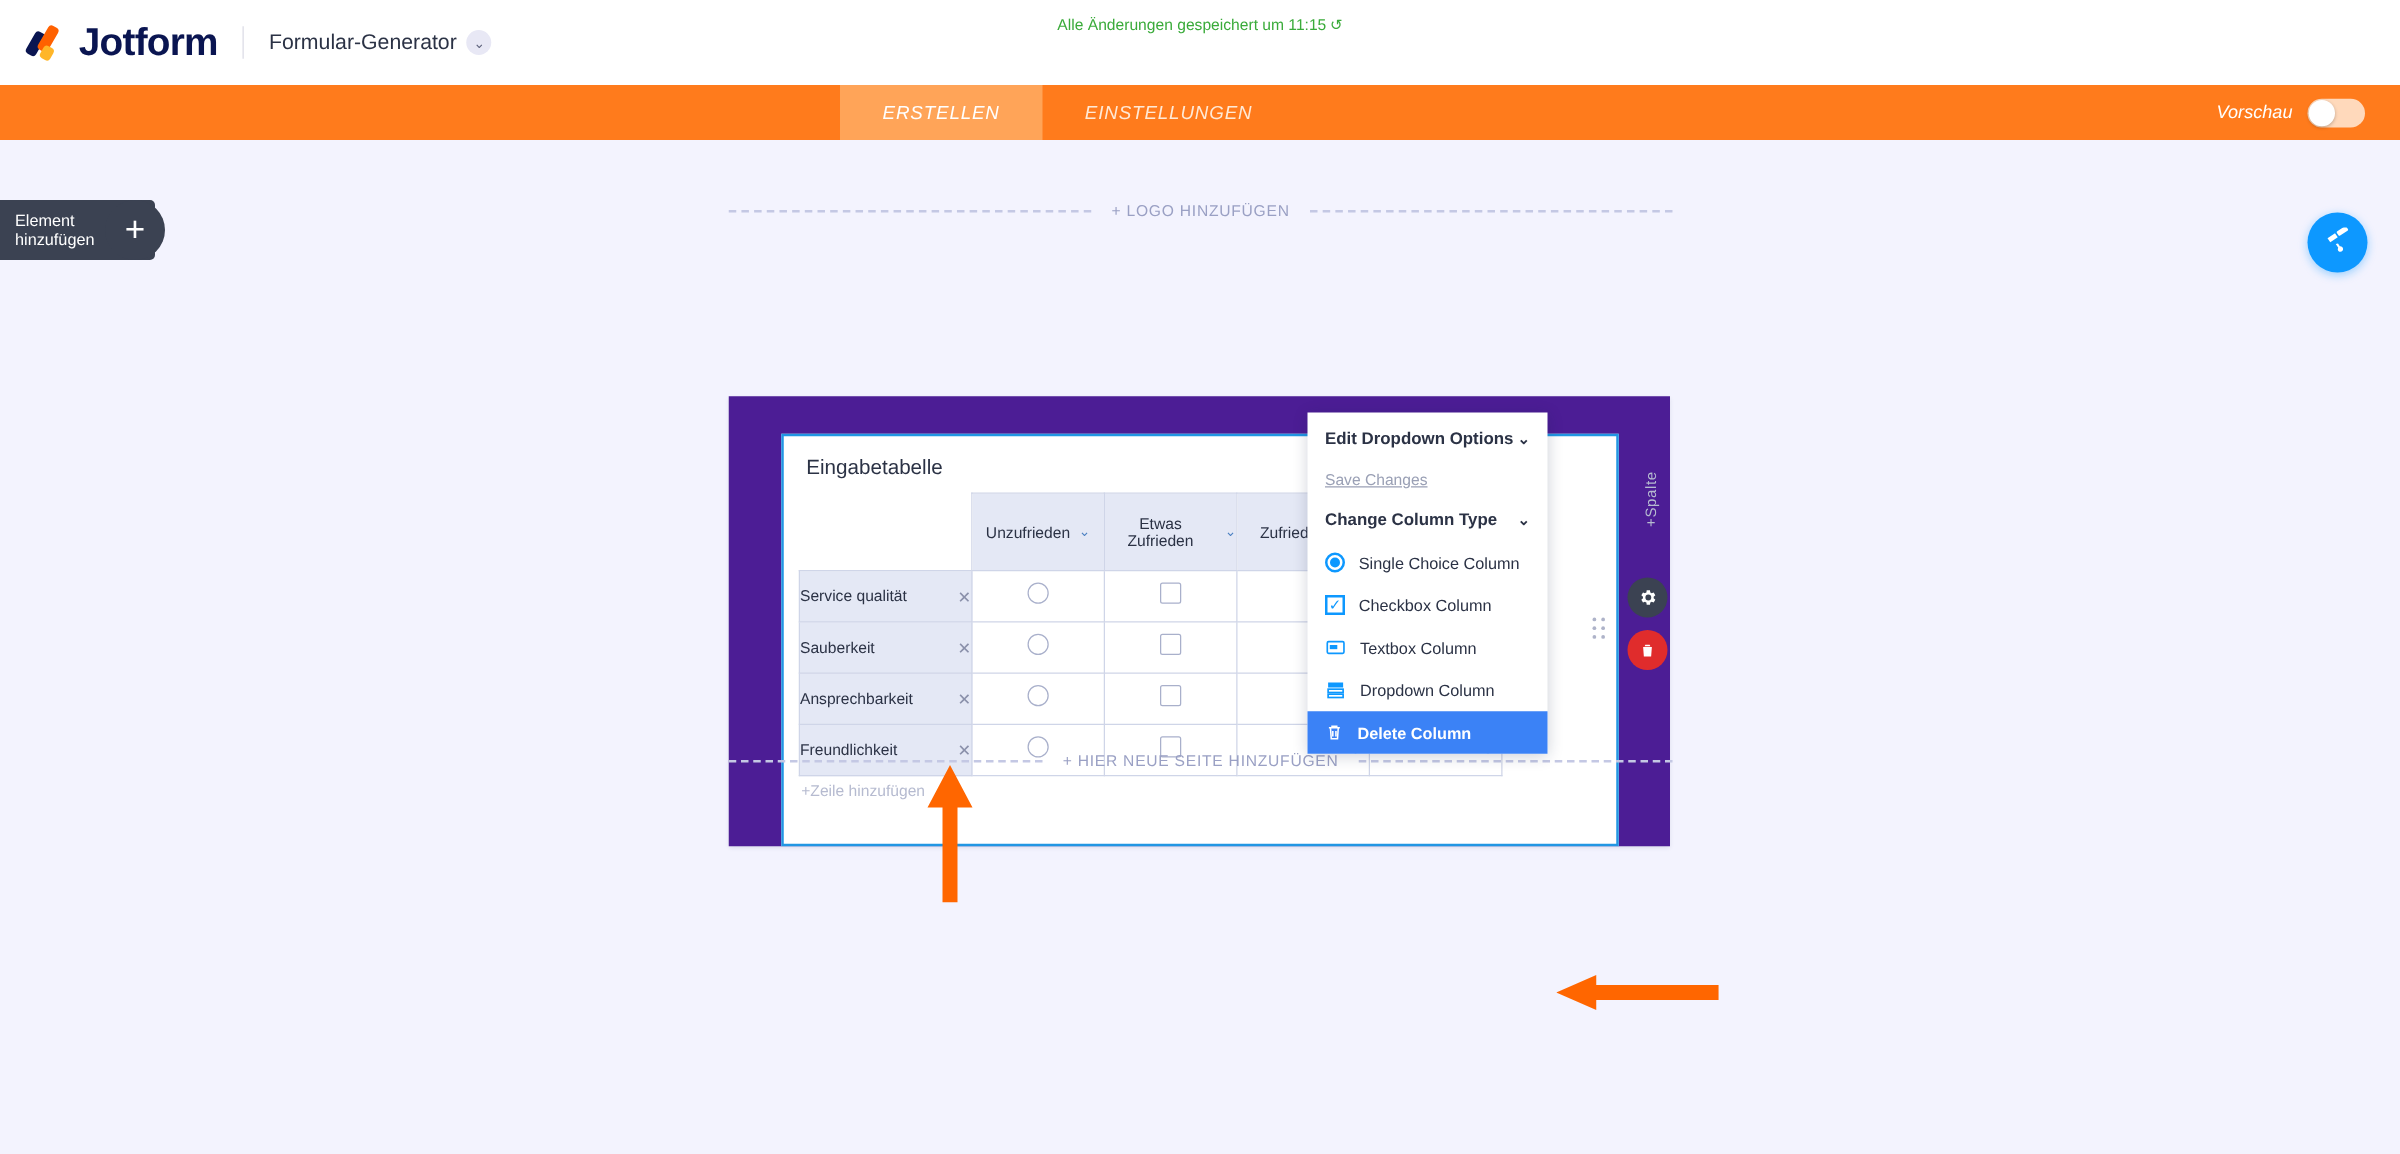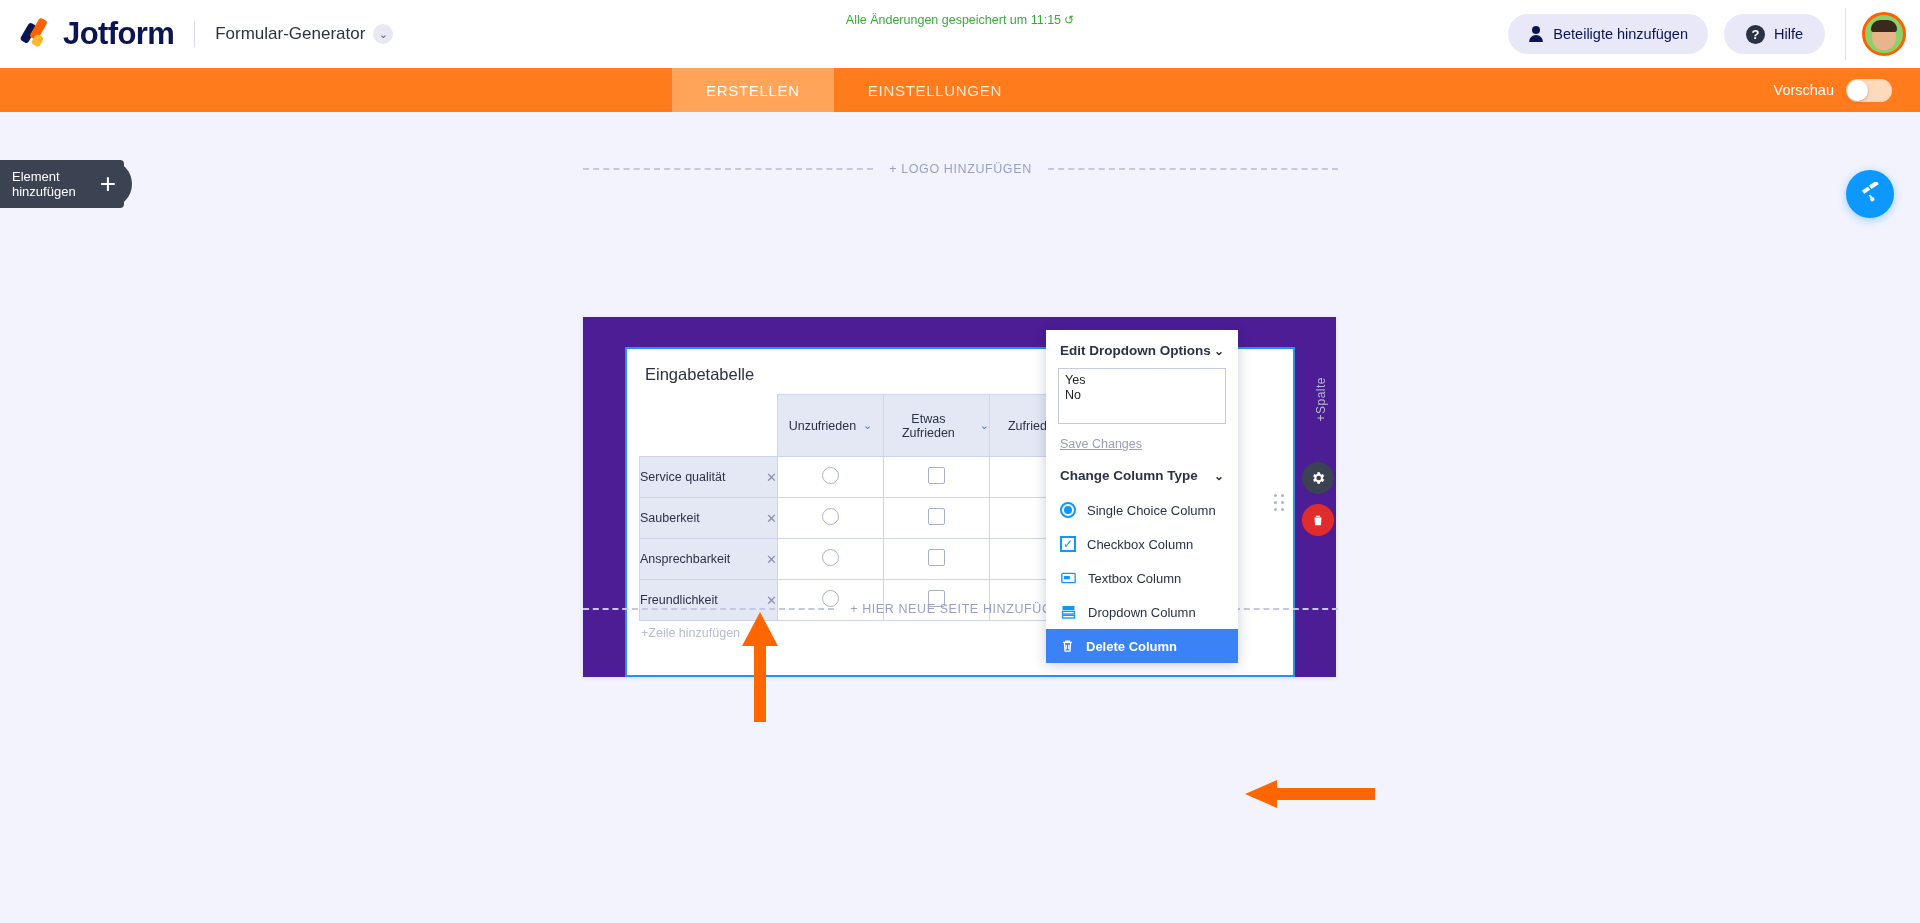--- a/index.html
+++ b/index.html
@@ -9,21 +9,21 @@
     background: #f3f3fe;
     overflow: hidden;
   }
   .app { position: relative; width: 1920px; height: 923px; }
 
   
   .header {
     position: absolute; top: 0; left: 0; width: 1920px; height: 68px;
     background: #fff; display: flex; align-items: center;
   }
-  .logo-wrap { display: flex; align-items: flex-start; margin-left: 22px; }
+  .logo-wrap { display: flex; align-items: flex-end; margin-left: 22px; }
   .logo-mark { width: 34px; height: 34px; position: relative; }
   .logo-mark i {
     position: absolute; display: block; border-radius: 3px;
   }
   .lm1 { width: 9px; height: 20px; background: #0a1551; transform: rotate(30deg); left: 2px; top: 7px; }
   .lm2 { width: 9px; height: 22px; background: #ff6100; transform: rotate(30deg); left: 12px; top: 2px; }
   .lm3 { width: 9px; height: 11px; background: #ffb629; transform: rotate(30deg); left: 11px; top: 19px; }
   .logo-text {
     font-size: 31px; font-weight: bold; color: #0a1551;
     letter-spacing: -0.6px; margin-left: 7px;
@@ -86,21 +86,21 @@
     background: #e8b48c; left: 7px; top: 7px;
   }
   .av-hair {
     position: absolute; width: 26px; height: 12px;
     border-radius: 13px 13px 4px 4px; background: #3a2a1d; left: 6px; top: 5px;
   }
 
   
   .navbar {
     position: absolute; top: 68px; left: 0; width: 1920px; height: 44px;
-    background: #ff7b1c; display: flex; align-items: stretch;
+    background: #ff7b1c; display: flex; align-items: stretch; font-style: italic;
   }
   .nav-spacer { width: 672px; }
   .nav-tab {
     display: flex; align-items: center; justify-content: center;
     padding: 0 34px; color: #ffe9d6; font-size: 15px;
     letter-spacing: 0.7px; cursor: pointer;
   }
   .nav-tab.active { background: #ffa458; color: #ffffff; }
   .nav-right {
     margin-left: auto; display: flex; align-items: center;
@@ -285,35 +285,20 @@
       <span class="gen-label">Formular-Generator</span>
       <span class="gen-chev">⌄</span>
     </div>
 
     <div class="title-block">
       <div class="save-status">
         <span>Alle Änderungen gespeichert um 11:15</span><span class="undo">↺</span>
       </div>
     </div>
 
-    <div class="hdr-right">
-      <div class="pill">
-        <span class="ico-person"></span>
-        <span>Beteiligte hinzufügen</span>
-      </div>
-      <div class="pill help">
-        <span class="ico-q">?</span>
-        <span>Hilfe</span>
-      </div>
-      <div class="hdr-sep"></div>
-      <div class="avatar">
-        <div class="av-face"></div>
-        <div class="av-hair"></div>
-      </div>
-    </div>
   </div>
 
   <div class="navbar">
     <div class="nav-spacer"></div>
     <div class="nav-tab active">ERSTELLEN</div>
     <div class="nav-tab">EINSTELLUNGEN</div>
     <div class="nav-right">
       <span class="vorschau-label">Vorschau</span>
       <div class="toggle">
         <span class="knob"></span>
@@ -485,22 +470,20 @@
       <path d="M4 8.5l6-4 2.2 3.2-6 4L4 8.5zm6.6 4.7l2 3c-.6.9-.5 2 .3 2.7.9.8 2.3.7 3.1-.3.7-.9.6-2.2-.3-3-.5-.4-1.1-.6-1.7-.5l-1.6-2.4-1.8.5z"></path>
       <rect x="11" y="3.5" width="9" height="4.2" rx="1" transform="rotate(-33 11 3.5)"></rect>
     </svg>
   </div>
 
   <div class="panel">
     <div class="panel-sec">
       <span>Edit Dropdown Options</span>
       <span class="chev">⌄</span>
     </div>
-    <textarea class="opt-area" style="">Yes
-No</textarea>
     <div><span class="save-changes">Save Changes</span></div>
 
     <div class="panel-sec">
       <span>Change Column Type</span>
       <span class="chev">⌄</span>
     </div>
 
     <div class="menu-item">
       <span class="mi-radio">
           <i></i>

